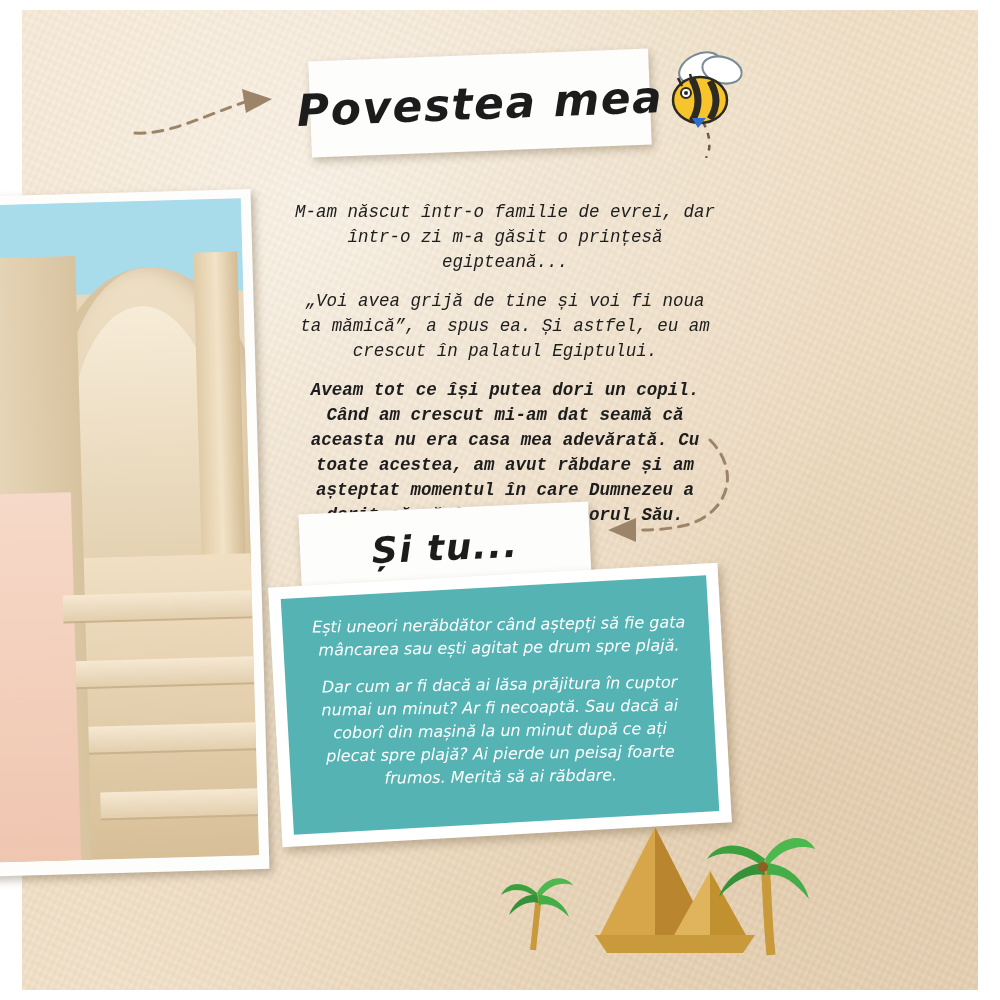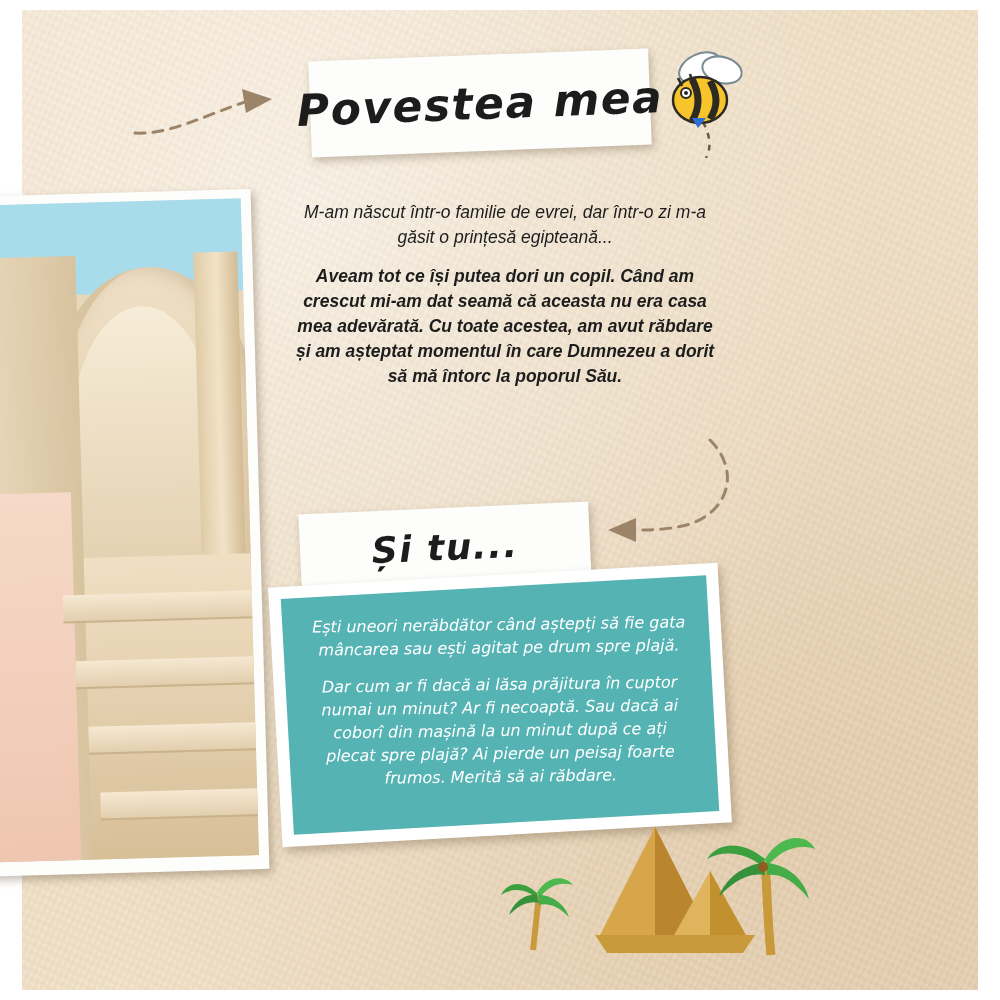--- a/index.html
+++ b/index.html
@@ -122,21 +122,21 @@
   }
   #banner-story .banner-text { font-size: 44px; }
   #banner-you .banner-text { font-size: 36px; }
 
   
   #story {
     position: absolute;
     left: 290px; top: 200px; width: 430px;
     text-align: center;
     color: #1d1d1d;
-    font-family: Liberation Sans, sans-serif;
+    font-family: Liberation Mono, monospace;
     font-style: italic;
     font-size: 17.5px;
     line-height: 25px;
   }
   #story p { margin: 0 0 14px 0; }
   #story p.bold { font-weight: 700; }
 
   
   #teal-card {
     position: absolute;
@@ -214,20 +214,21 @@
     <path d="M62 33 C70 47, 70 58, 62 71" stroke="#2d2a22" stroke-width="7" fill="none"></path>
     <circle cx="38" cy="45" r="5" fill="#ffffff" stroke="#2d2a22" stroke-width="2"></circle>
     <circle cx="38" cy="45" r="2" fill="#2d2a22"></circle>
     <path d="M30 30 L34 38" stroke="#2d2a22" stroke-width="2.5"></path>
     <path d="M42 26 L45 36" stroke="#2d2a22" stroke-width="2.5"></path>
     <path d="M44 70 L50 80 L58 70" fill="#2d6fd2"></path>
   </svg>
 
   <div id="story">
     <p>M-am născut într-o familie de evrei, dar într-o zi m-a găsit o prințesă egipteană...</p>
+    <p>„Voi avea grijă de tine și voi fi noua ta mămică”, a spus ea. Și astfel, eu am crescut în palatul Egiptului.</p>
     <p class="bold">Aveam tot ce își putea dori un copil. Când am crescut mi-am dat seamă că aceasta nu era casa mea adevărată. Cu toate acestea, am avut răbdare și am așteptat momentul în care Dumnezeu a dorit să mă întorc la poporul Său.</p>
   </div>
 
   <svg class="arrow-svg" style="left:590px;top:430px;" width="160" height="120" viewBox="0 0 160 120">
     <path d="M120 10 C150 40, 140 80, 100 94 C80 100, 60 100, 40 100" stroke="#9c8468" stroke-width="3" fill="none" stroke-dasharray="10 8" stroke-linecap="round"></path>
     <path d="M46 88 L18 100 L46 112 Z" fill="#9c8468"></path>
   </svg>
 
   <div class="banner" id="banner-you">
     <span class="banner-text">Și tu...</span>

